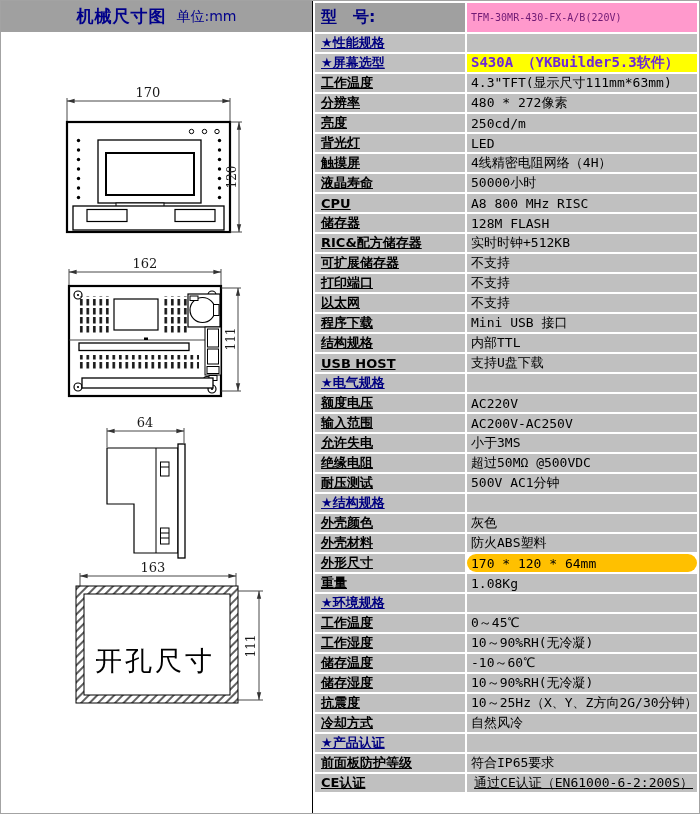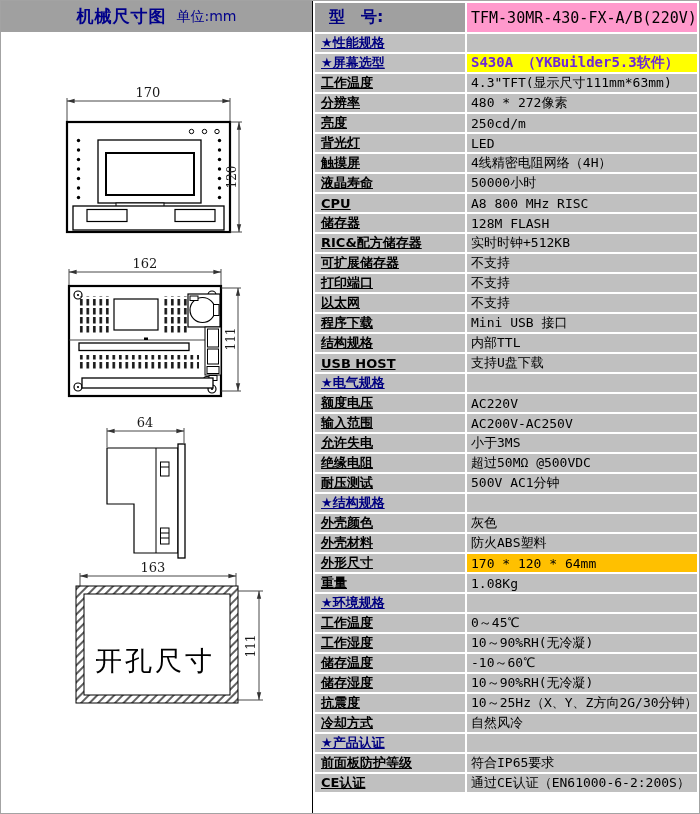--- a/index.html
+++ b/index.html
@@ -20,24 +20,24 @@
   
   .right-panel{flex:1;background:#fff;}
   table{width:100%;border-spacing:2px;border-collapse:separate;background:#fff;table-layout:fixed;}
   col.c1{width:150px;}
   td{height:18px;background:#C0C0C0;font-size:13px;padding:0 4px;white-space:nowrap;
      overflow:hidden;vertical-align:middle;color:#000;}
   td.lbl{font-weight:bold;padding-left:6px;text-decoration:underline;}
   td.lbl.star{color:#000080;}
   td.val{font-family:"DejaVu Sans Mono",monospace;font-size:13px;}
   td.val.yellow{background:#FFFF00;color:#6d28d9;font-weight:bold;font-size:14px;}
-  td.val.orange{background:#FFC000;}
-  td.val.underline{}
-  td.model-lbl{background:#A0A0A0;color:#000080;font-weight:bold;font-size:16px;height:29px;padding-left:14px;}
-  td.model-val{background:#FF99CC;color:#000000;font-family:"DejaVu Sans Mono",monospace;font-size:15px;}
+  td.val.orange{background:#FFC000;border-radius:9px;}
+  td.val.underline{text-decoration:underline;text-align:right;}
+  td.model-lbl{background:#A0A0A0;color:#000080;font-weight:bold;font-size:16px;height:29px;padding-left:6px;}
+  td.model-val{background:#FF99CC;color:#701a75;font-family:"DejaVu Sans Mono",monospace;font-size:10px;}
 </style>
 </head>
 <body>
 
 <div class="page">
 
   <div class="left-panel">
     <div class="left-header">
       <span class="lh-title">机械尺寸图</span>
       <span class="lh-unit">单位:mm</span>

